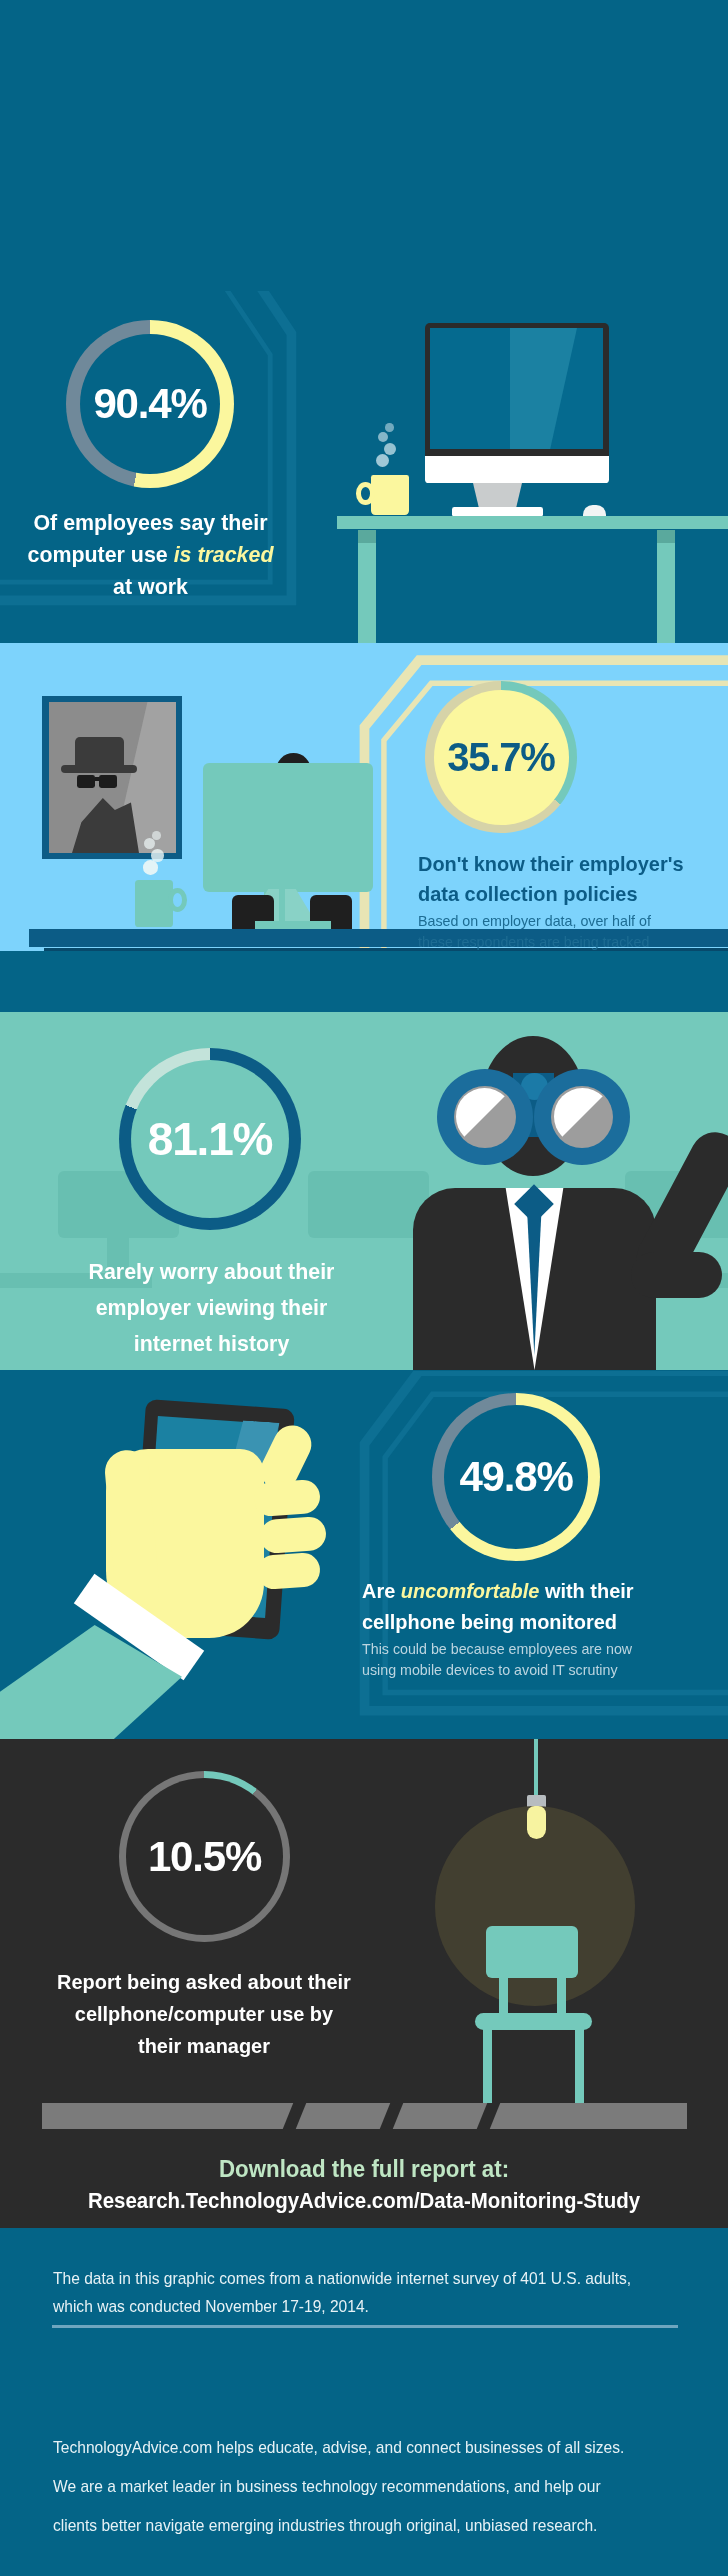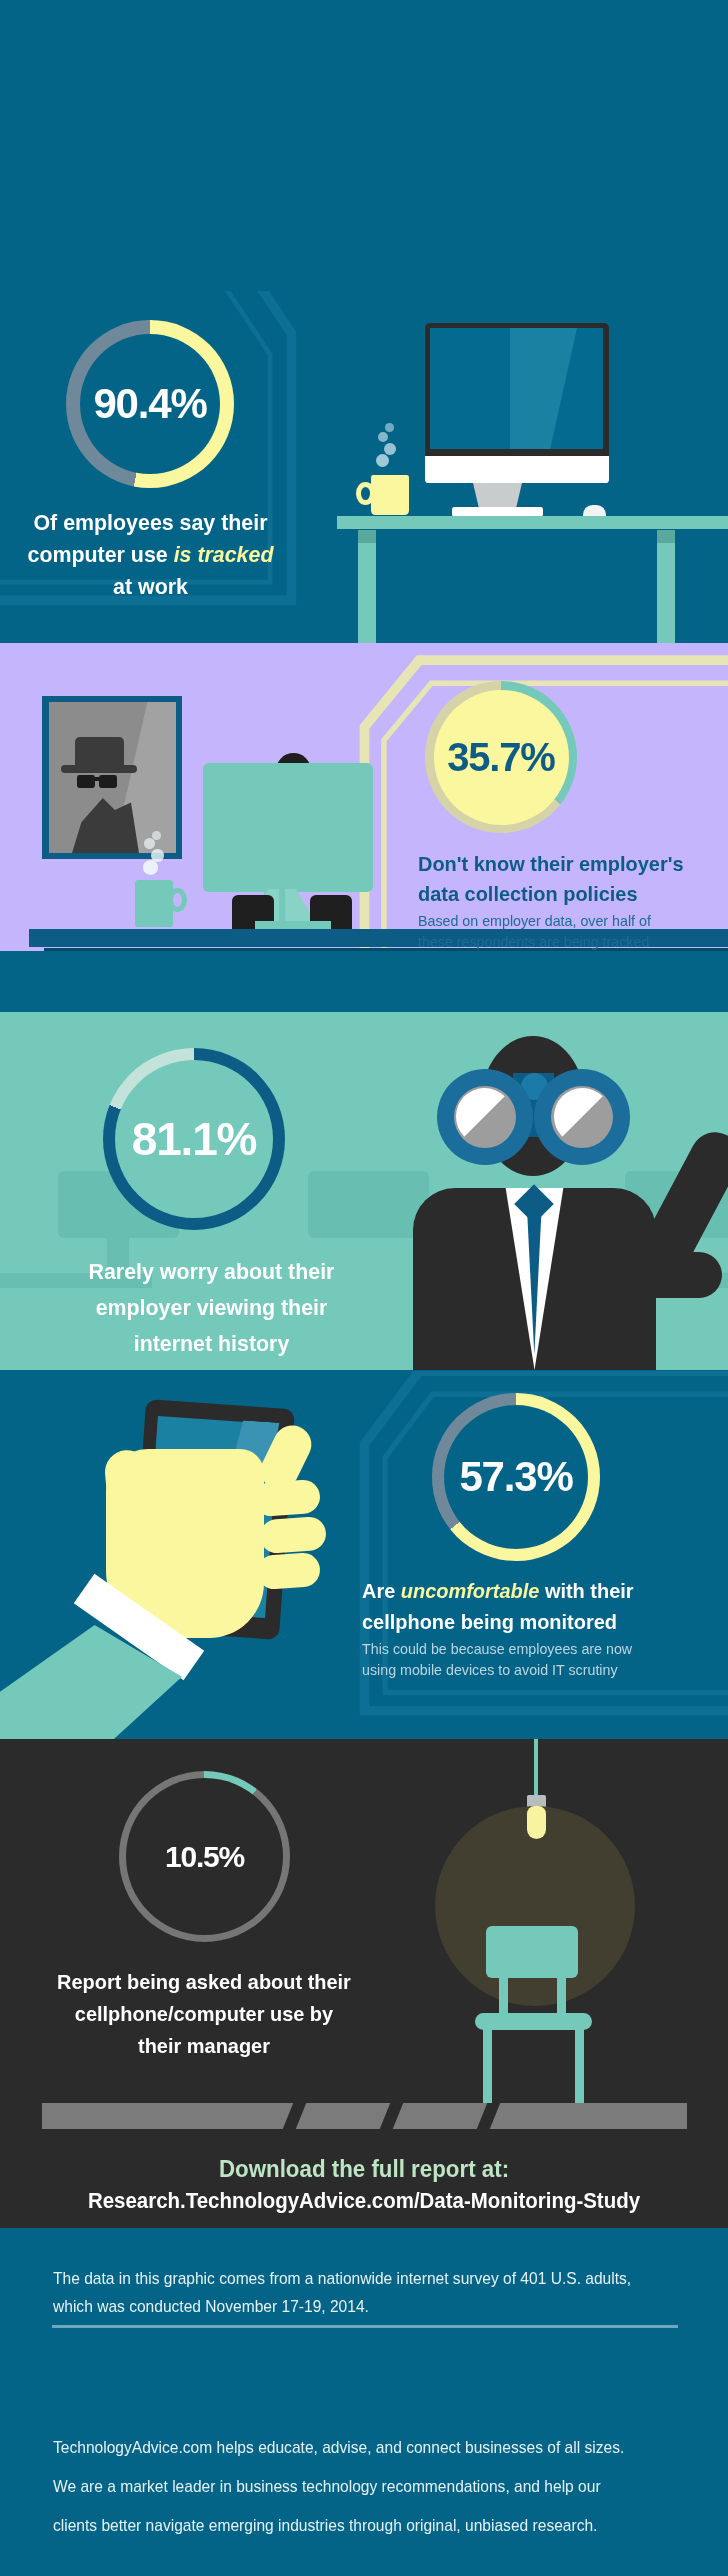--- a/index.html
+++ b/index.html
@@ -58,21 +58,21 @@
   .donut .pct {
     position: absolute; inset: 0;
     display: flex; align-items: center; justify-content: center;
     font-weight: bold; letter-spacing: -1.2px;
   }
 
   
   #band1 { top: 291px; height: 352px; background: #046487; }
 
   
-  #band2 { top: 643px; height: 308px; background: #c4b5fd; }
+  #band2 { top: 643px; height: 308px; background: #7dd3fc; }
 
   
   #band3 { top: 1012px; height: 358px; background: #74c9bb; }
 
   
   #band4 { top: 1371px; height: 368px; background: #046487; }
 
   
   #band5 { top: 1739px; height: 489px; background: #2b2b2b; }
 
@@ -229,21 +229,21 @@
 
       <div style="position:absolute;left:413px;top:176px;width:243px;height:182px;background:#2b2b2b;border-radius:42px 42px 0 0;"></div>
       <div style="position:absolute;left:483px;top:176px;width:103px;height:182px;background:#ffffff;clip-path:polygon(22% 0,78% 0,50% 100%);"></div>
       <div style="position:absolute;left:520px;top:178px;width:28px;height:28px;background:#0c5c86;transform:rotate(45deg);"></div>
       <div style="position:absolute;left:527px;top:197px;width:14.6px;height:146px;background:#0c5c86;clip-path:polygon(0 0,100% 0,50% 100%);"></div>
 
       <div style="position:absolute;left:625px;top:104px;width:50px;height:164px;background:#2b2b2b;border-radius:25.5px;transform:rotate(28deg);transform-origin:bottom center;"></div>
       <div style="position:absolute;left:631px;top:240px;width:91px;height:46px;background:#2b2b2b;border-radius:23px;"></div>
     </div>
 
-    <div class="donut" style="left:103px;top:36px;width:182px;height:182px;
+    <div class="donut" style="left:119px;top:36px;width:182px;height:182px;
                 background:
                   conic-gradient(from 0deg,
                     #0c5c86 0deg 291.96deg,
                     #c3e3da 291.96deg 360deg);">
       <div style="position:absolute;inset:12px;border-radius:50%;background:#74c9bb;"></div>
       <div class="pct" style="font-size:46px;color:#ffffff;">81.1%</div>
     </div>
 
     <div style="position:absolute;left:46px;top:242px;width:331px;text-align:center;font-size:22.5px;line-height:36px;font-weight:bold;color:#ffffff;transform:scaleX(0.95);">Rarely worry about their employer viewing their internet history</div>
   </div>
@@ -274,21 +274,21 @@
 
       <div style="position:absolute;left:0px;top:254px;width:182px;height:115px;background:#74c9bb;clip-path:polygon(0 58%,52% 0,100% 45%,62% 100%,0 100%);"></div>
     </div>
 
     <div class="donut" style="left:432px;top:22px;width:168px;height:168px;
                 background:
                   conic-gradient(from 0deg,
                     #fbf79e 0deg 231.48deg,
                     #70899a 231.48deg 360deg);">
       <div style="position:absolute;inset:12px;border-radius:50%;background:#046487;"></div>
-      <div class="pct" style="font-size:42px;color:#ffffff;">57.3%</div>
+      <div class="pct" style="font-size:42px;color:#ffffff;">49.8%</div>
     </div>
 
     <div style="position:absolute;left:362px;top:204px;width:303px;font-size:21px;line-height:31px;font-weight:bold;color:#ffffff;transform:scaleX(0.95);transform-origin:left top;">
       <span>Are </span><span style="color:#fbf79e;font-style:italic">uncomfortable</span><span> with their cellphone being monitored</span>
     </div>
     <div style="position:absolute;left:362px;top:268px;width:303px;font-size:15px;line-height:20.6px;font-weight:400;color:#bcd5e0;transform:scaleX(0.95);transform-origin:left top;">This could be because employees are now using mobile devices to avoid IT scrutiny</div>
   </div>
 
   <div class="band" id="band5">
 
@@ -308,21 +308,21 @@
       <div style="position:absolute;left:483px;top:290px;width:8.5px;height:74px;background:#74c9bb;"></div>
       <div style="position:absolute;left:575px;top:290px;width:8.5px;height:74px;background:#74c9bb;"></div>
     </div>
 
     <div class="donut" style="left:119px;top:32px;width:171px;height:171px;
                 background:
                   conic-gradient(from 0deg,
                     #74c9bb 0deg 37.8deg,
                     #767676 37.8deg 360deg);">
       <div style="position:absolute;inset:7.3px;border-radius:50%;background:#2b2b2b;"></div>
-      <div class="pct" style="font-size:30px;color:#ffffff;">10.5%</div>
+      <div class="pct" style="font-size:42px;color:#ffffff;">10.5%</div>
     </div>
 
     <div style="position:absolute;left:46px;top:227px;width:316px;text-align:center;font-size:21px;line-height:32px;font-weight:bold;color:#ffffff;transform:scaleX(0.95);">Report being asked about their cellphone/computer use by their manager</div>
 
     <div style="position:absolute;left:42px;top:364px;width:645px;height:25.5px;background:#7b7b7b;overflow:hidden;">
       <div style="position:absolute;left:246px;top:-3.6px;width:13.4px;height:34px;background:#2b2b2b;transform:skewX(-22deg);"></div>
       <div style="position:absolute;left:343px;top:-3.6px;width:13.4px;height:34px;background:#2b2b2b;transform:skewX(-22deg);"></div>
       <div style="position:absolute;left:440px;top:-3.6px;width:13.4px;height:34px;background:#2b2b2b;transform:skewX(-22deg);"></div>
     </div>
 

